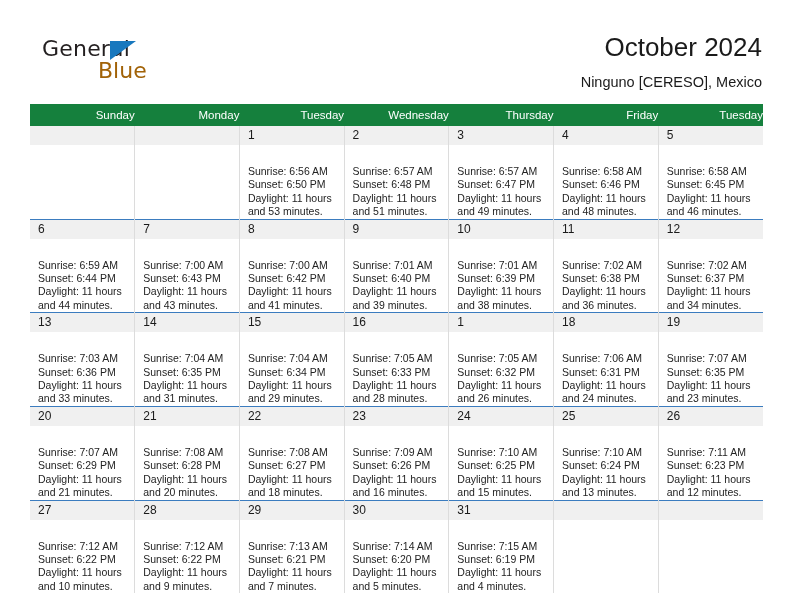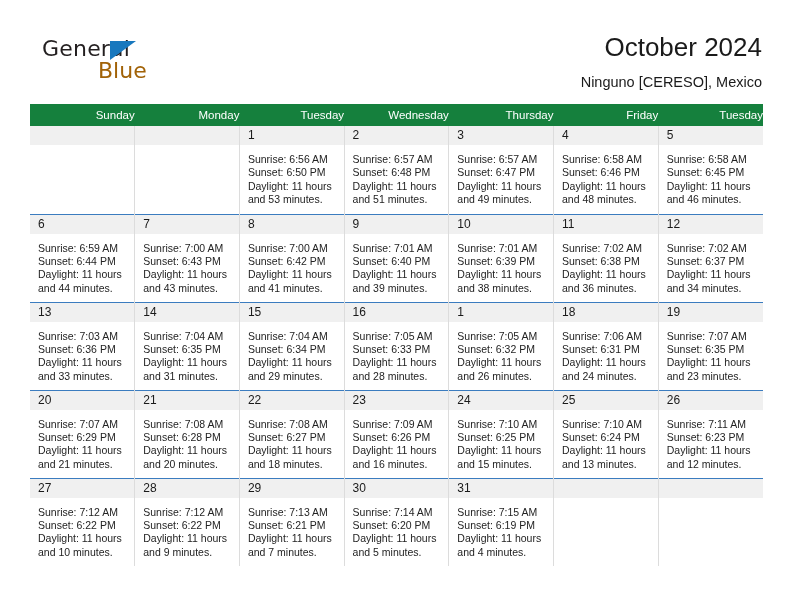--- a/index.html
+++ b/index.html
@@ -111,21 +111,21 @@
   }
   .daynum {
     background: #f0f0f0;
     font-size: 12px;
     color: #1a1a1a;
     padding: 3px 0 3px 8px;
     height: 19px;
     line-height: 13px;
   }
   .dayinfo {
-    padding: 8px 6px 0 8px;
+    padding: 20px 6px 0 8px;
     font-size: 10.5px;
     line-height: 13.4px;
     color: #232323;
   }
   .dayinfo div { white-space: nowrap; }
   td.empty .daynum { background: #f0f0f0; }
 </style>
 </head>
 <body>
 

